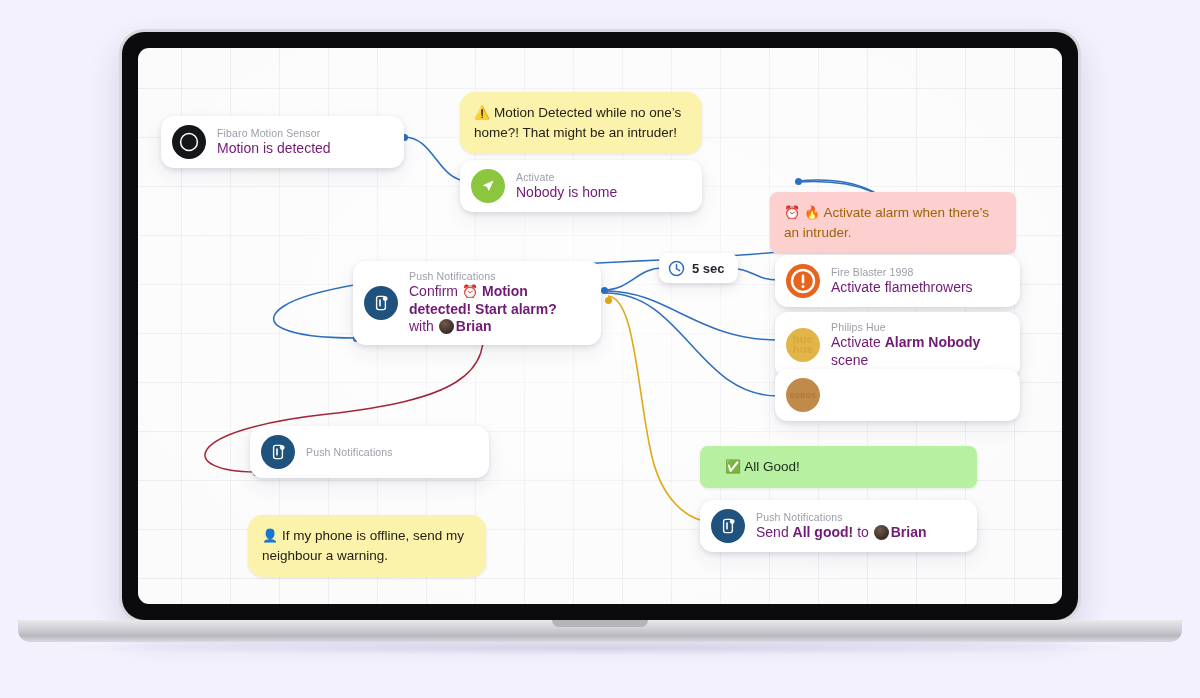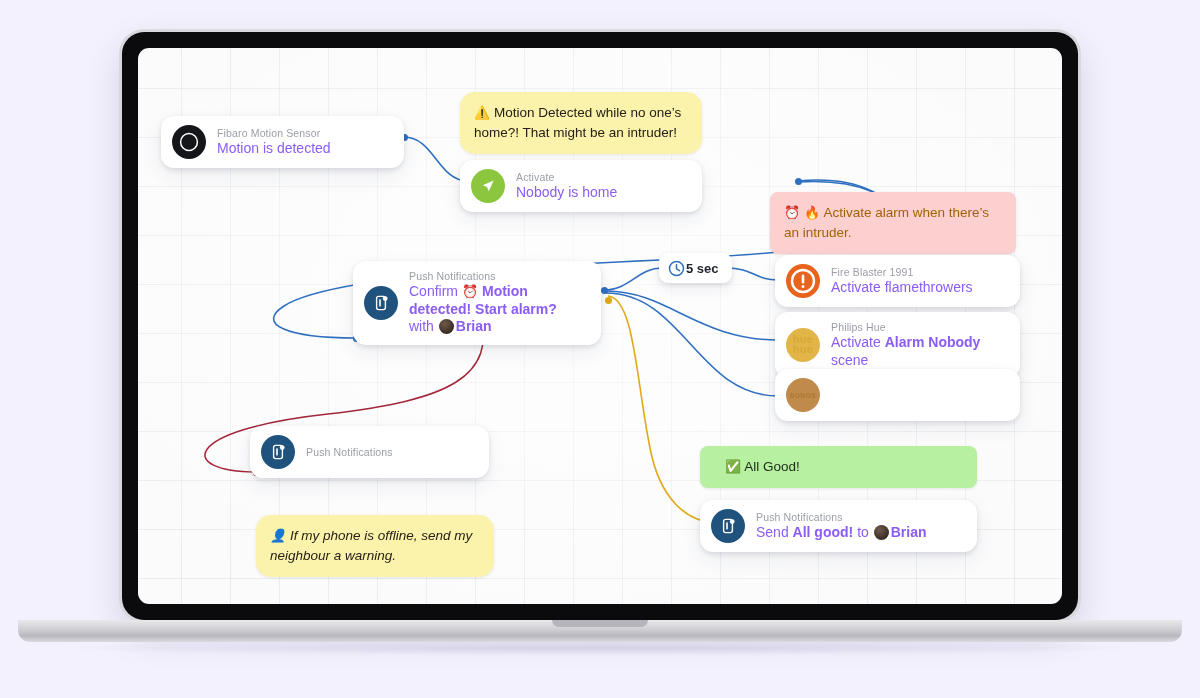--- a/index.html
+++ b/index.html
@@ -76,21 +76,21 @@
     margin-right: 11px;
     display: flex; align-items: center; justify-content: center;
     overflow: hidden;
   }
   .node .body { min-width: 0; }
   .node .kicker {
     font-size: 10.5px; color: #9b9ea7; line-height: 13px;
     letter-spacing: .15px; white-space: nowrap;
   }
   .node .title {
-    font-size: 14px; color: #8b5cf6; line-height: 17.5px;
+    font-size: 14px; color: #701a75; line-height: 17.5px;
     font-weight: 400;
   }
   .node .title b { font-weight: 700; }
 
   
   .note {
     position: absolute;
     border-radius: 8px;
     padding: 11px 14px;
     font-size: 13.5px; line-height: 20px;
@@ -110,21 +110,21 @@
   }
   .av-brian { background: radial-gradient(circle at 38% 32%, #6f5a4b 0%, #3f3129 62%, #231a14 100%); }
   .av-neigh { background: radial-gradient(circle at 40% 30%, #c98b5e 0%, #8a4f34 60%, #5d3322 100%); }
 
   
   .timer {
     position: absolute;
     height: 30px;
     background: #ffffff;
     border-radius: 9px;
-    display: flex; align-items: center; gap: 1px;
+    display: flex; align-items: center; gap: 7px;
     padding: 0 13px 0 9px;
     box-shadow: 0 2px 5px rgba(35,40,70,.13), 0 7px 16px rgba(35,40,70,.06);
   }
   .timer .lbl { font-size: 13px; font-weight: 700; color: #23262e; }
 
   
   .dot { position: absolute; width: 7px; height: 7px; border-radius: 50%; }
   .dot-blue  { background: #2f6fc0; }
   .dot-red   { background: #a3263a; }
   .dot-amber { background: #e0a917; }
@@ -247,21 +247,21 @@
 
       <div class="node" style="left:637px; top:207px; width:245px;">
         <div class="avatar" style="background:#e8631c;">
           <svg width="30" height="30" viewBox="0 0 30 30">
             <circle cx="15" cy="15" r="11" fill="none" stroke="#ffffff" stroke-width="2.4"></circle>
             <rect x="13.7" y="8.6" width="2.6" height="9" rx="1.3" fill="#ffffff"></rect>
             <circle cx="15" cy="20.4" r="1.5" fill="#ffffff"></circle>
           </svg>
         </div>
         <div class="body">
-          <div class="kicker">Fire Blaster 1991</div>
+          <div class="kicker">Fire Blaster 1998</div>
           <div class="title">Activate flamethrowers</div>
         </div>
       </div>
 
       <div class="node" style="left:637px; top:264px; width:245px;">
         <div class="avatar" style="background:#e2b548; position:relative;">
           <span style="position:absolute; left:0; right:0; text-align:center; font-size:11px; color:#d6a836; font-weight:700; letter-spacing:.3px; top:5px;">hue</span>
           <span style="position:absolute; left:0; right:0; text-align:center; font-size:11px; color:#d6a836; font-weight:700; letter-spacing:.3px; top:15px;">hue</span>
         </div>
         <div class="body">
@@ -282,21 +282,21 @@
             <rect x="5.6" y="3.4" width="8.8" height="13.2" rx="2" fill="none" stroke="#ffffff" stroke-width="1.4"></rect>
             <rect x="8.2" y="6.4" width="1.6" height="7" fill="#ffffff"></rect>
             <circle cx="14.2" cy="5.6" r="2.4" fill="#ffffff"></circle>
           </svg>
         </div>
         <div class="body">
           <div class="kicker">Push Notifications</div>
         </div>
       </div>
 
-      <div class="note note-yellow" style="left:118px; top:467px; width:238px;font-style:italic;">
+      <div class="note note-yellow" style="left:110px; top:467px; width:238px;">
         <span class="chip-emoji">👤</span>
         <span>If my phone is offline, send my neighbour a warning.</span>
       </div>
 
       <div class="note note-green" style="left:562px; top:398px; width:277px;padding-left:25px;">
         <span class="chip-emoji">✅</span>
         <span>All Good!</span>
       </div>
 
       <div class="node" style="left:562px; top:452px; width:277px;">

